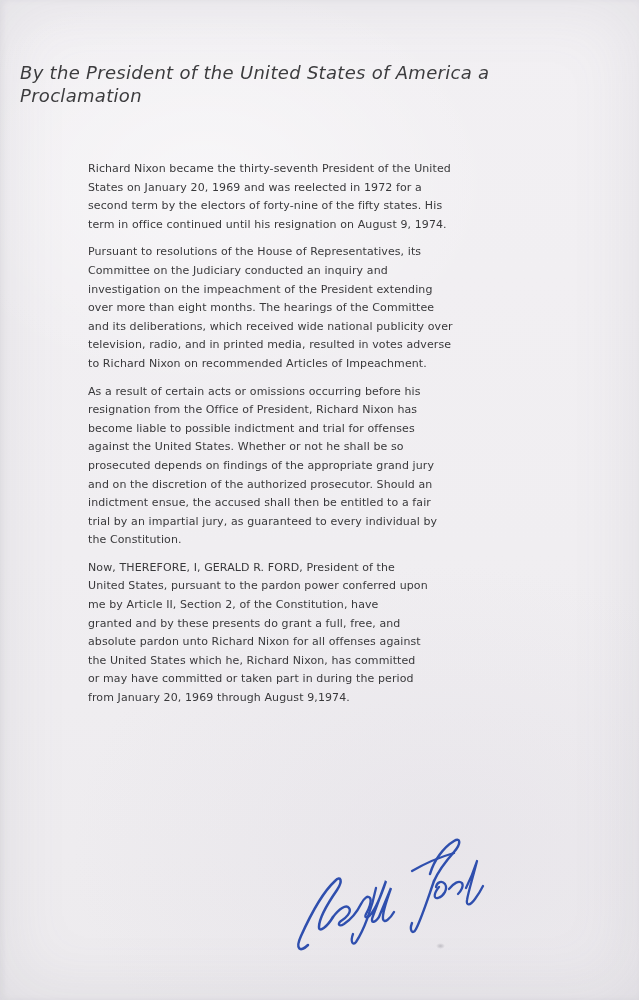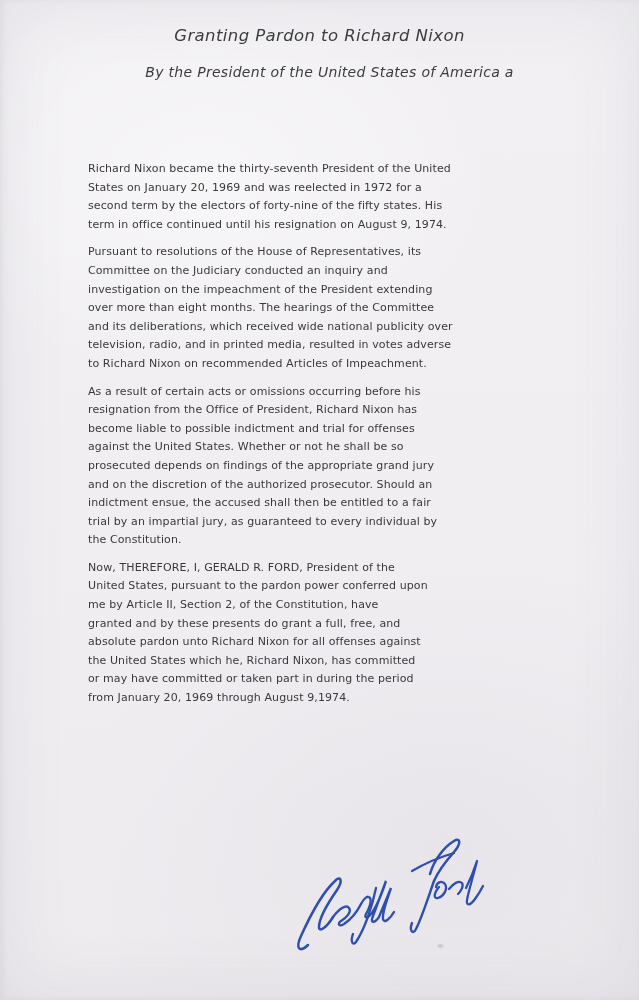--- a/index.html
+++ b/index.html
@@ -29,23 +29,23 @@
     top:26px;left:0;right:0;
     text-align:center;
     font-style:italic;
     font-size:16.5px;
     letter-spacing:0.4px;
     color:#3c3c3e;
   }
   .doc-subtitle{
     position:absolute;
     top:61px;left:0;right:0;
-    text-align:center;
+    text-align:left;
     font-style:italic;
-    font-size:14px;
+    font-size:18px;
     line-height:23px;
     letter-spacing:0.3px;
     color:#3c3c3e;
     padding-left:20px;
   }
   .doc-body{
     position:absolute;
     left:88px;
     top:160px;
     width:478px;
@@ -71,24 +71,24 @@
     width:9px;height:6px;
     border-radius:50%;
     background:radial-gradient(ellipse at center, rgba(140,138,148,0.45), rgba(140,138,148,0) 70%);
   }
 </style>
 </head>
 <body>
 
 <div class="page">
 
-  <div class="doc-title">Granting Pardon to Richard Nixon</div>
 
   <div class="doc-subtitle">
     <div>By the President of the United States of America a</div>
+    <div>Proclamation</div>
   </div>
 
   <div class="doc-body">
       <div class="paragraph">Richard Nixon became the thirty-seventh President of the United<br>States on January 20, 1969 and was reelected in 1972 for a<br>second term by the electors of forty-nine of the fifty states. His<br>term in office continued until his resignation on August 9, 1974.</div>
       <div class="paragraph">Pursuant to resolutions of the House of Representatives, its<br>Committee on the Judiciary conducted an inquiry and<br>investigation on the impeachment of the President extending<br>over more than eight months. The hearings of the Committee<br>and its deliberations, which received wide national publicity over<br>television, radio, and in printed media, resulted in votes adverse<br>to Richard Nixon on recommended Articles of Impeachment.</div>
       <div class="paragraph">As a result of certain acts or omissions occurring before his<br>resignation from the Office of President, Richard Nixon has<br>become liable to possible indictment and trial for offenses<br>against the United States. Whether or not he shall be so<br>prosecuted depends on findings of the appropriate grand jury<br>and on the discretion of the authorized prosecutor. Should an<br>indictment ensue, the accused shall then be entitled to a fair<br>trial by an impartial jury, as guaranteed to every individual by<br>the Constitution.</div>
       <div class="paragraph">Now, THEREFORE, I, GERALD R. FORD, President of the<br>United States, pursuant to the pardon power conferred upon<br>me by Article II, Section 2, of the Constitution, have<br>granted and by these presents do grant a full, free, and<br>absolute pardon unto Richard Nixon for all offenses against<br>the United States which he, Richard Nixon, has committed<br>or may have committed or taken part in during the period<br>from January 20, 1969 through August 9,1974.</div>
     </div>
 
   <div class="signature-block" aria-label="Gerald Ford">

